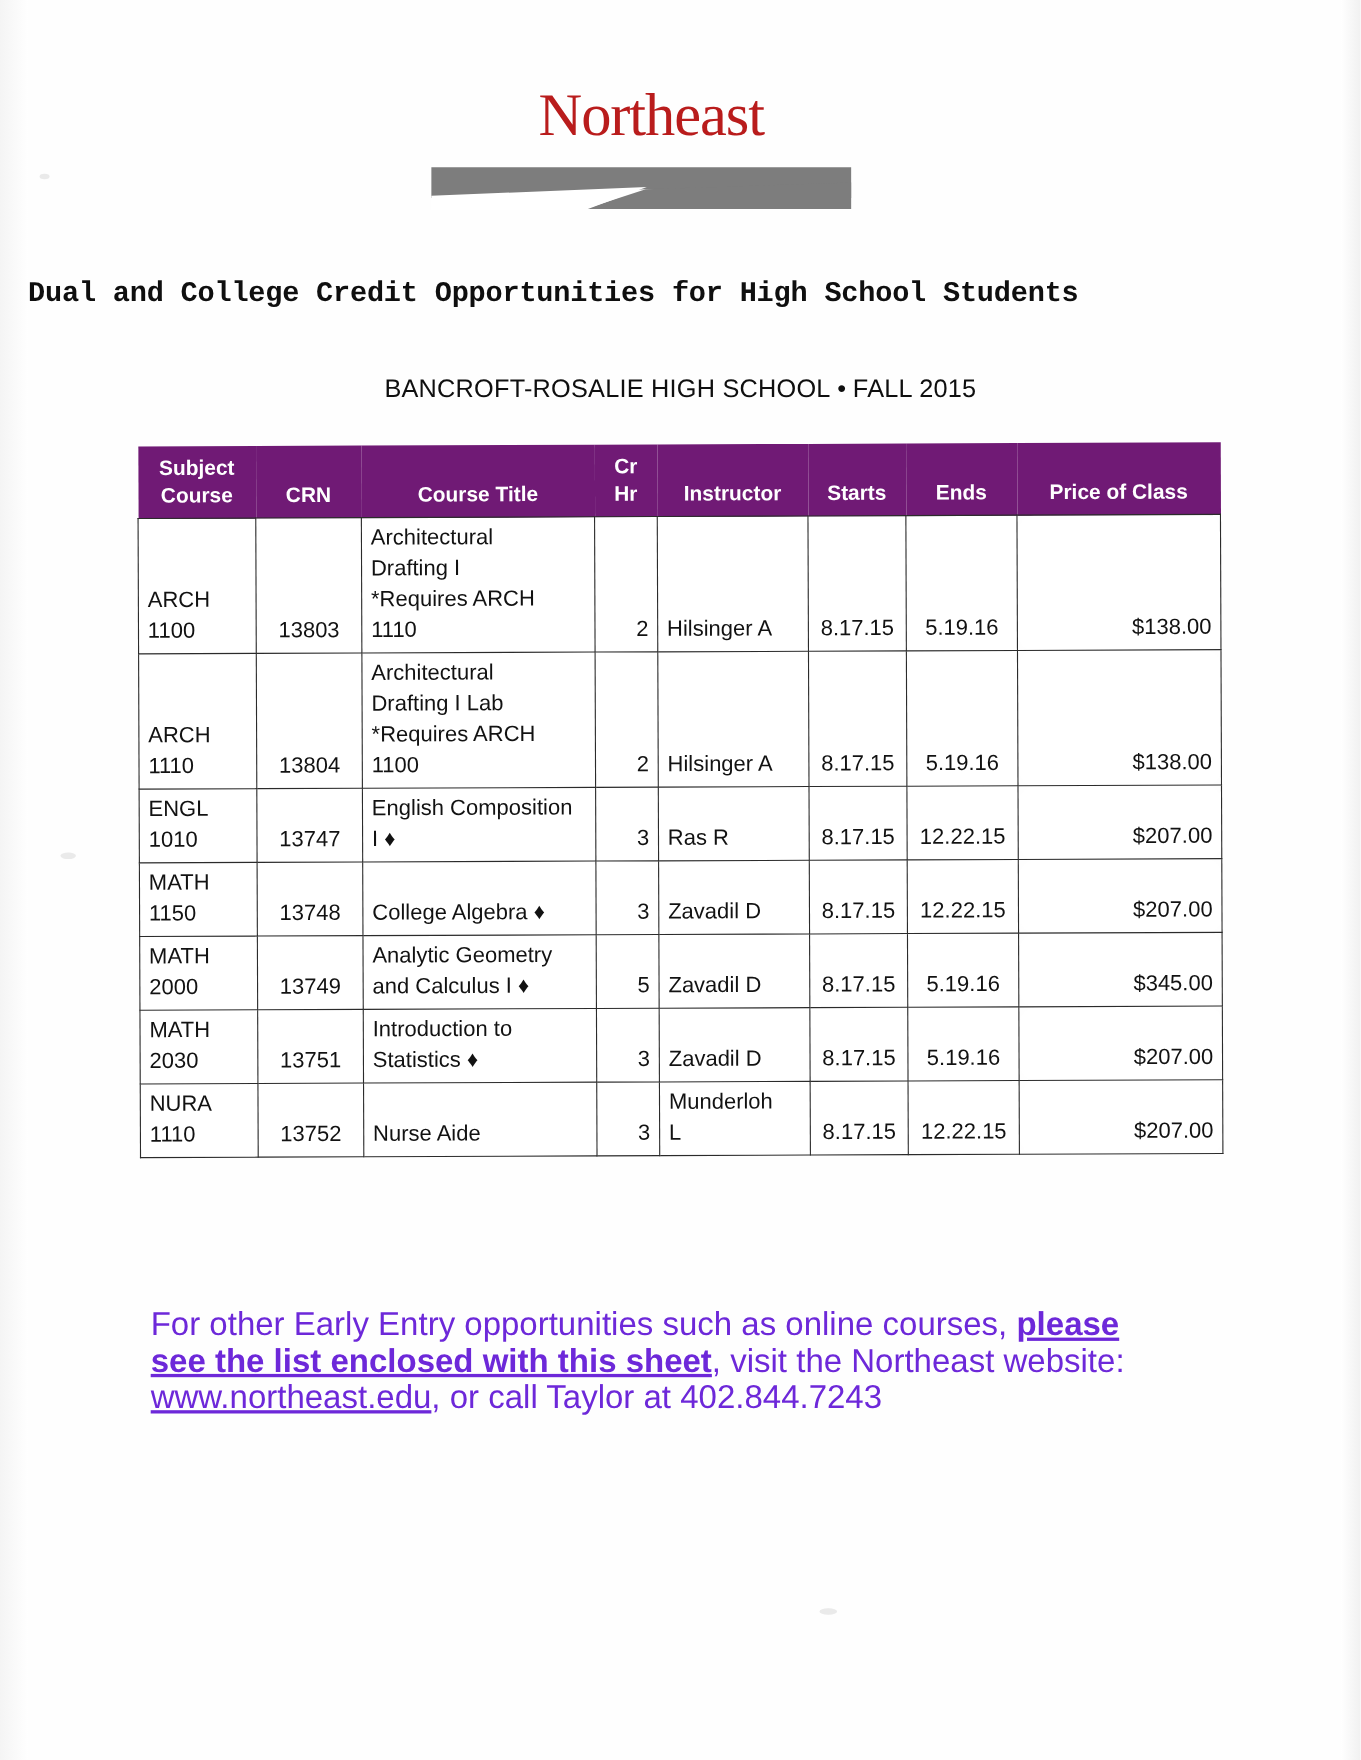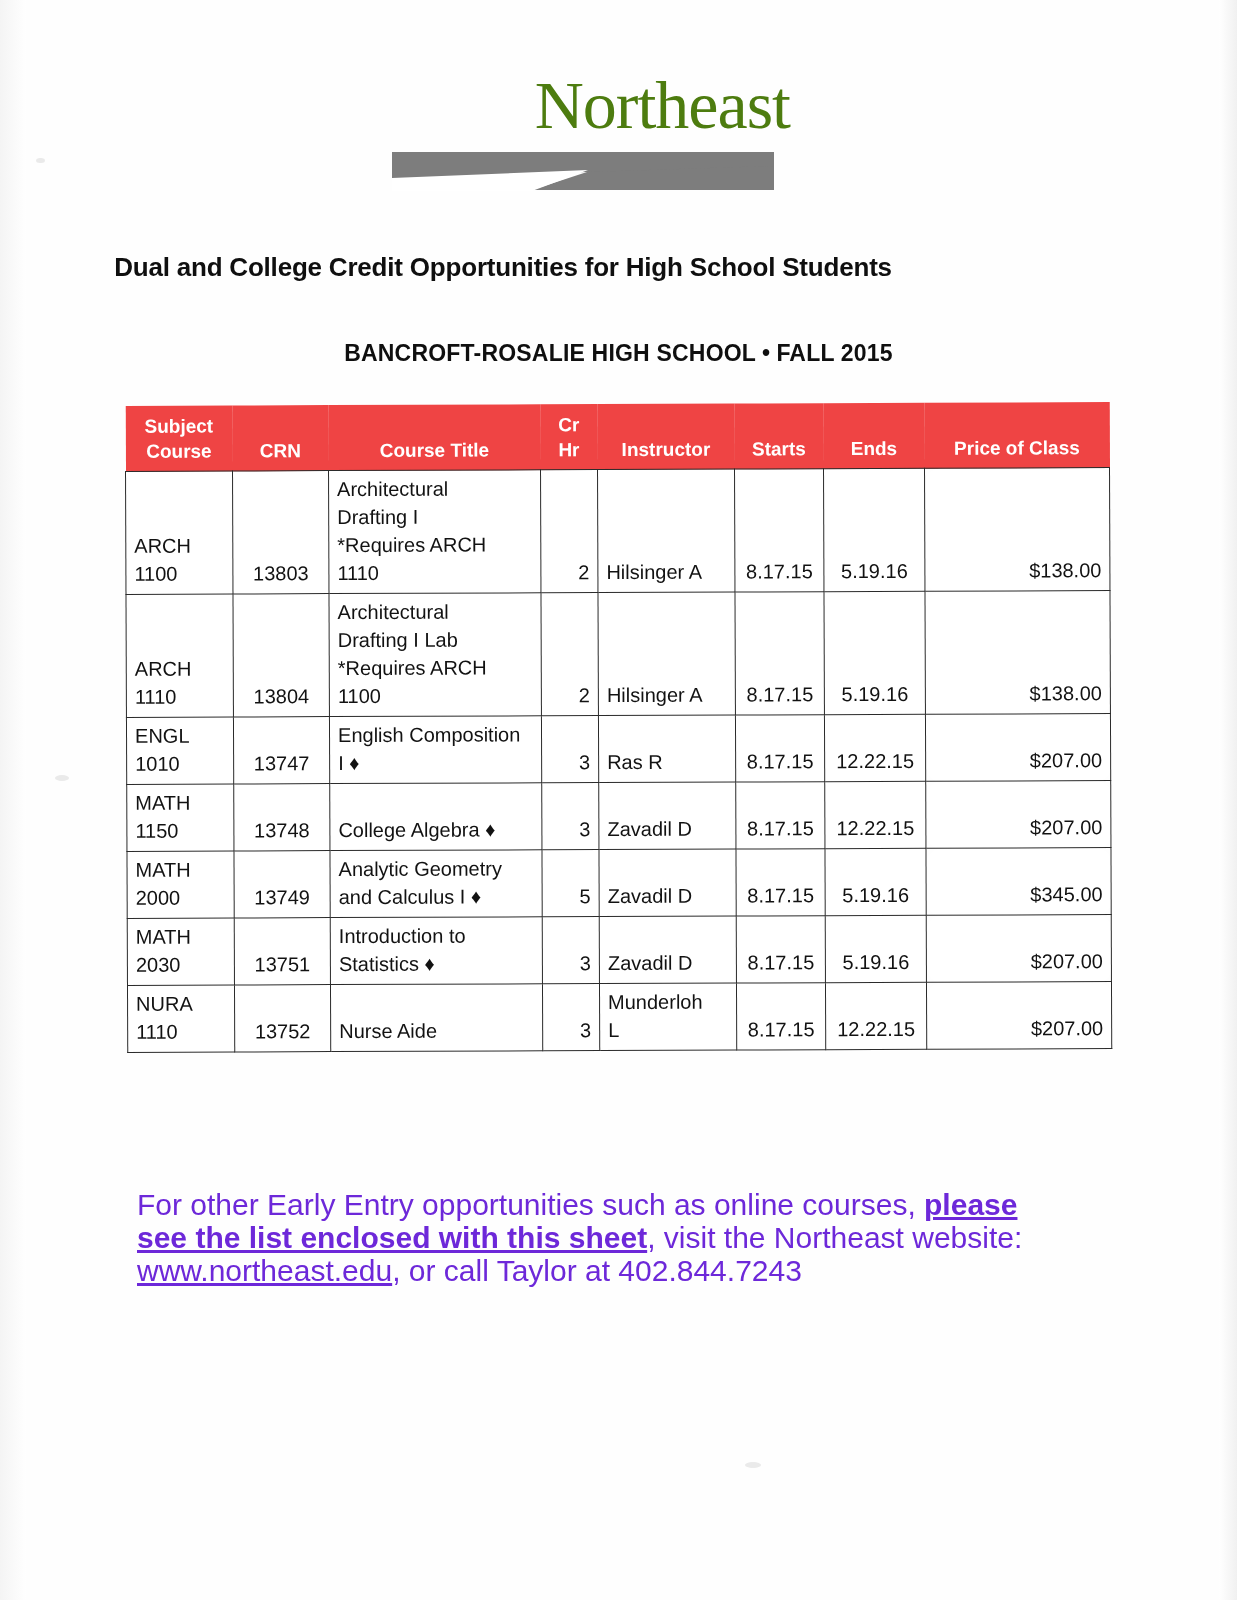--- a/index.html
+++ b/index.html
@@ -47,25 +47,25 @@
   
   .logo-block {
     position: absolute;
     left: 390px;
     top: 62px;
     width: 400px;
     height: 170px;
   }
   .logo-word {
     font-family: "Liberation Serif", serif;
-    font-size: 68px;
+    font-size: 55px;
     line-height: 86px;
     letter-spacing: -1px;
-    color: #4d7c0f;
-    text-align: right;
+    color: #b91c1c;
+    text-align: center;
     padding-left: 4px;
     font-weight: 400;
   }
   .logo-swoosh {
     position: absolute;
     left: 2px;
     top: 88px;
     width: 382px;
     height: 42px;
   }
@@ -85,50 +85,51 @@
   .doc-title {
     position: absolute;
     left: 0;
     top: 252px;
     width: 1006px;
     text-align: center;
     font-size: 26px;
     font-weight: bold;
     letter-spacing: -0.2px;
     color: #0f0f0f;
+    font-family: Liberation Mono, monospace;
   }
   .doc-subtitle {
     position: absolute;
     left: 0;
     top: 340px;
     width: 1237px;
     text-align: center;
     font-size: 23px;
-    font-weight: bold;
+    font-weight: normal;
     letter-spacing: 0.2px;
     color: #0f0f0f;
   }
   .doc-subtitle .bullet-sep { padding: 0 6px; }
 
   
   .table-wrap {
     position: absolute;
     left: 126px;
     top: 404px;
     width: 984px;
     transform: rotate(-0.22deg);
   }
   table.schedule {
     border-collapse: collapse;
     width: 984px;
     table-layout: fixed;
     font-size: 19px;
   }
   table.schedule th {
-    background: #ef4444;
+    background: #701a75;
     color: #ffffff;
     font-weight: bold;
     font-size: 19px;
     vertical-align: bottom;
     padding: 8px 4px 7px 4px;
     line-height: 25px;
     border: none;
     text-align: center;
   }
   table.schedule td {

